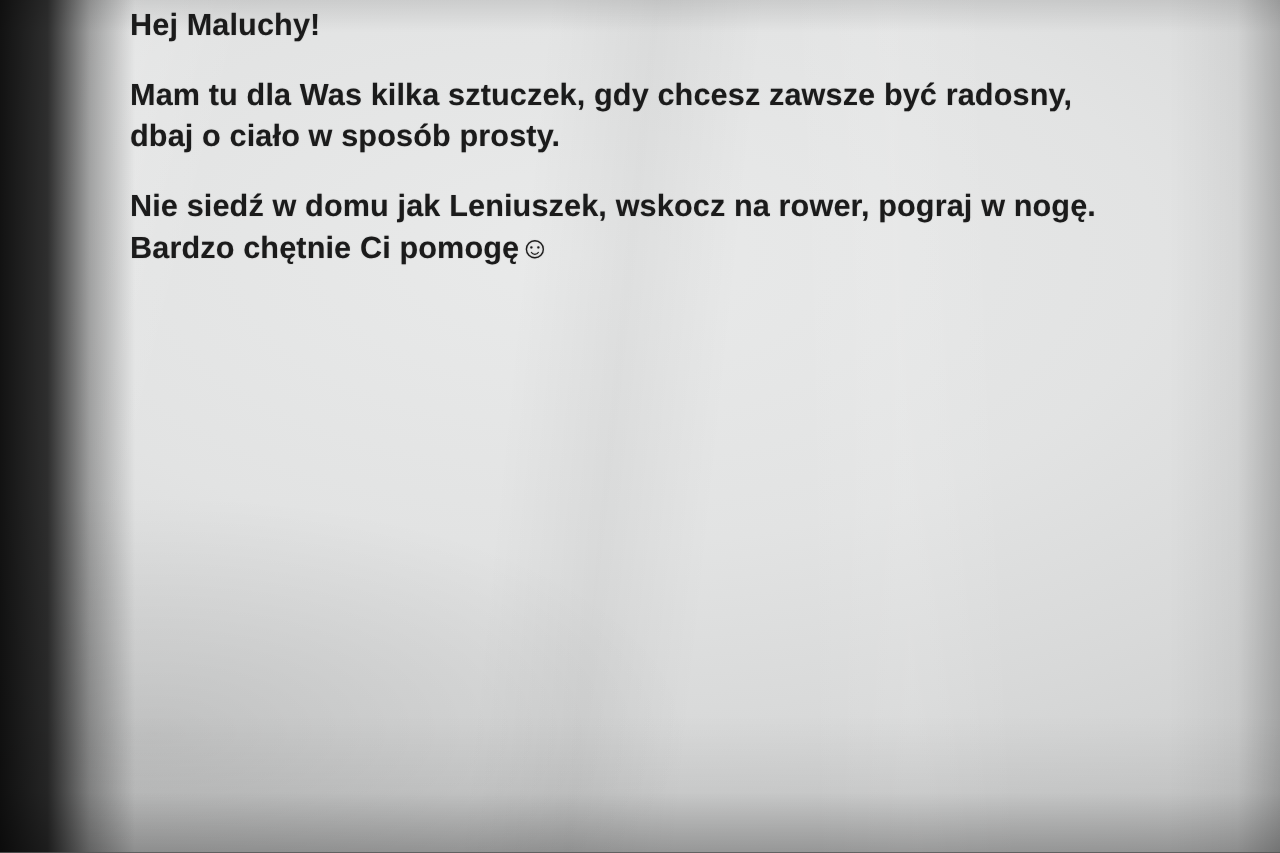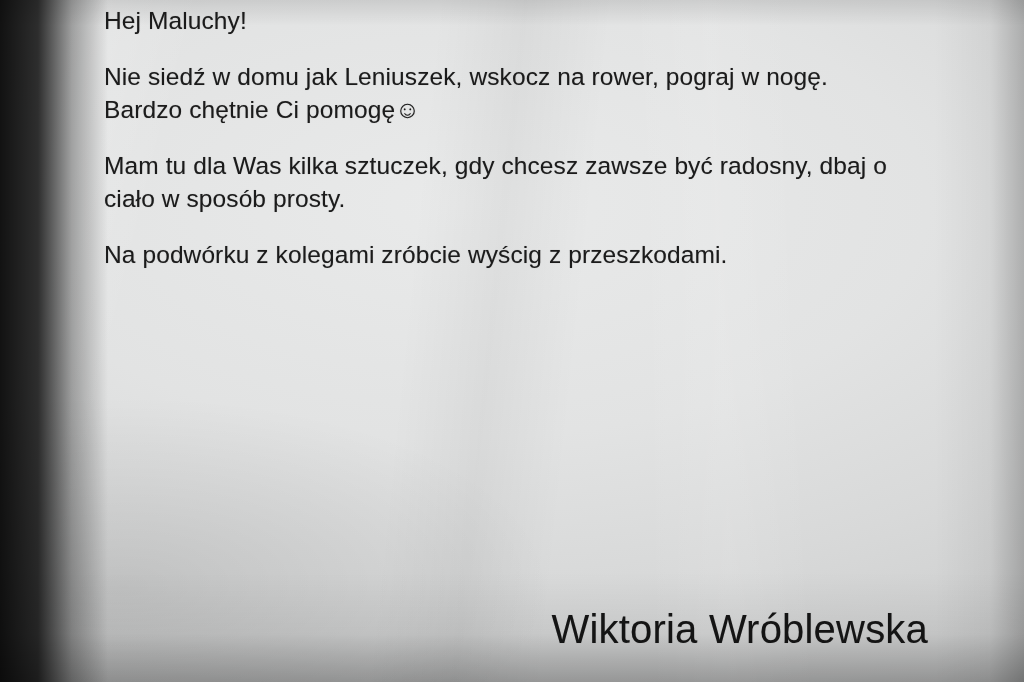--- a/index.html
+++ b/index.html
@@ -15,20 +15,21 @@
   }
 
   
   #paper-photo {
     position: relative;
     width: 1024px;
     height: 682px;
     background:
       radial-gradient(ellipse 120% 90% at 45% 30%, #e9eaea 0%, #e2e3e3 38%, #d8d9d9 62%, #cfd0d0 80%, #c6c7c7 100%);
     overflow: hidden;
+    font-weight: bold;
   }
 
   
   #paper-photo::before {
     content: "";
     position: absolute;
     inset: 0;
     background:
       linear-gradient(to right, rgba(0,0,0,0.92) 0px, rgba(0,0,0,0.80) 38px, rgba(0,0,0,0.30) 72px, rgba(0,0,0,0.0) 108px),
       linear-gradient(to bottom, rgba(0,0,0,0.10) 0px, rgba(0,0,0,0) 26px),
@@ -81,20 +82,18 @@
     text-shadow: 0 0 1px rgba(0,0,0,0.2);
   }
 </style>
 </head>
 <body>
 
 <div id="paper-photo">
 
   <div id="letter-body">
     <p class="letter-paragraph">Hej Maluchy!</p>
+    <p class="letter-paragraph">Mam tu dla Was kilka sztuczek, gdy chcesz zawsze być radosny, dbaj o ciało w sposób prosty.</p>
     <p class="letter-paragraph">Nie siedź w domu jak Leniuszek, wskocz na rower, pograj w nogę. Bardzo chętnie Ci pomogę☺</p>
-    <p class="letter-paragraph">Mam tu dla Was kilka sztuczek, gdy chcesz zawsze być radosny, dbaj o ciało w sposób prosty.</p>
-    <p class="letter-paragraph">Na podwórku z kolegami zróbcie wyścig z przeszkodami.</p>
   </div>
 
-  <div id="signature">Wiktoria Wróblewska</div>
 
 </div>
 
 </body></html>

